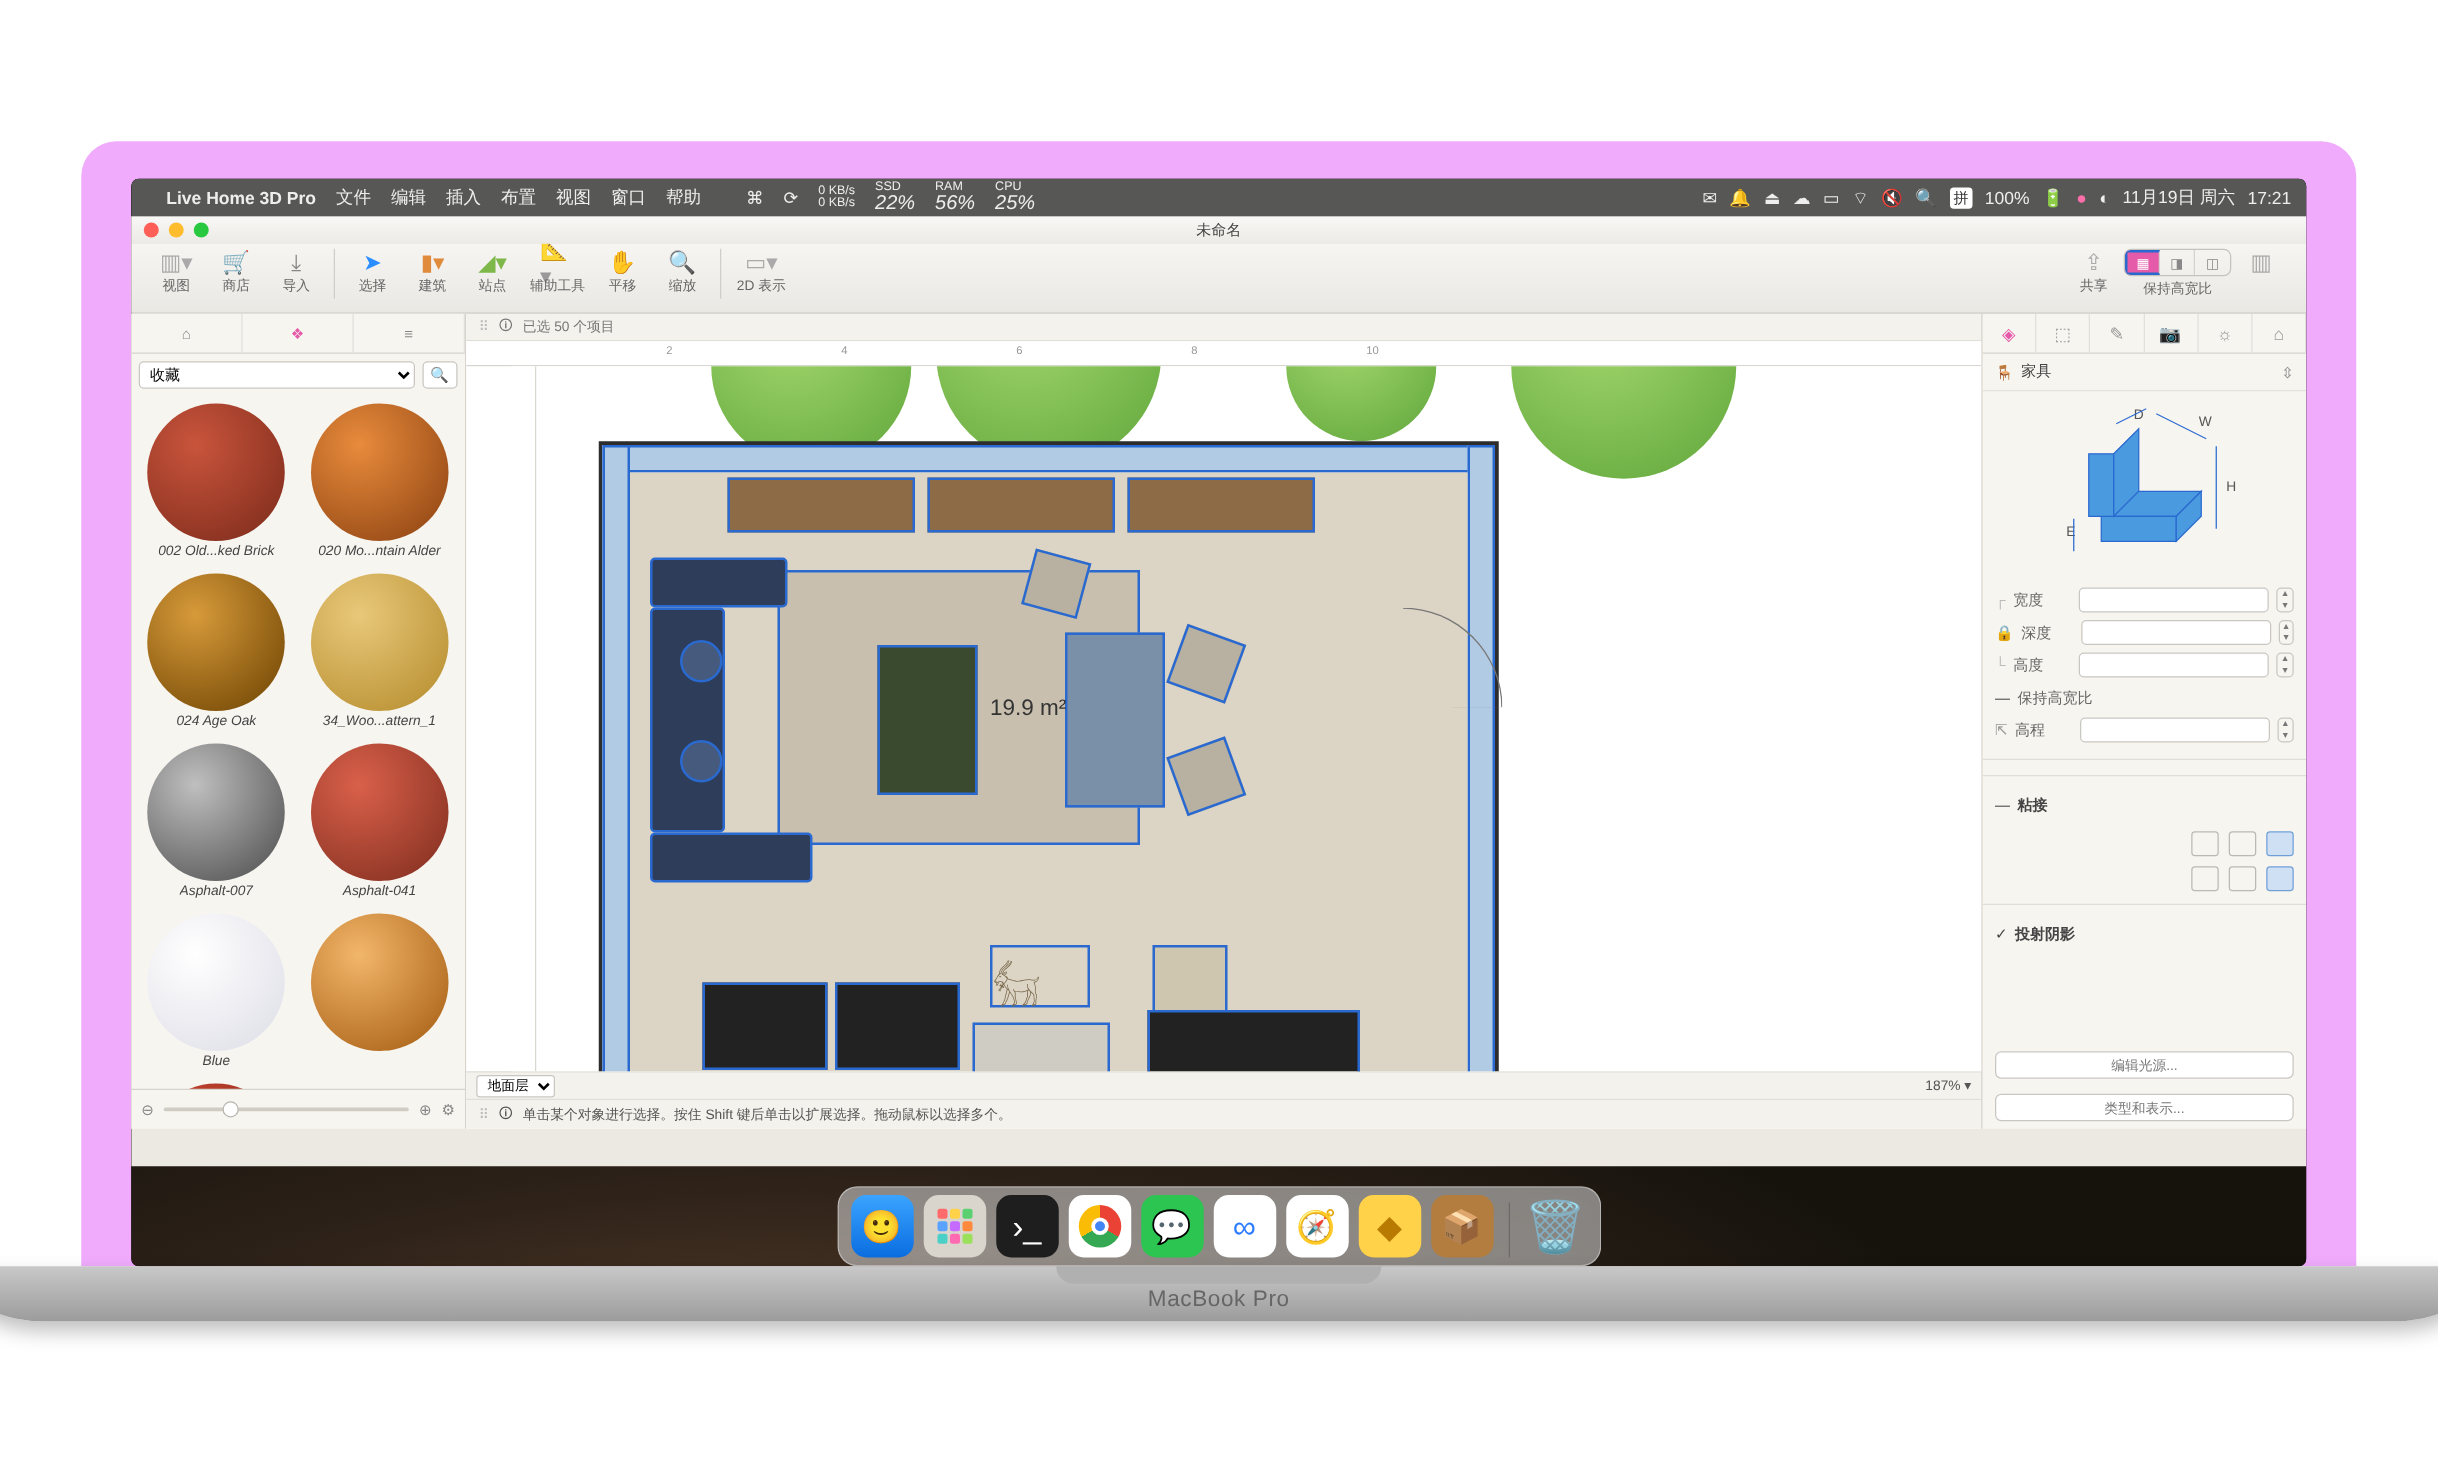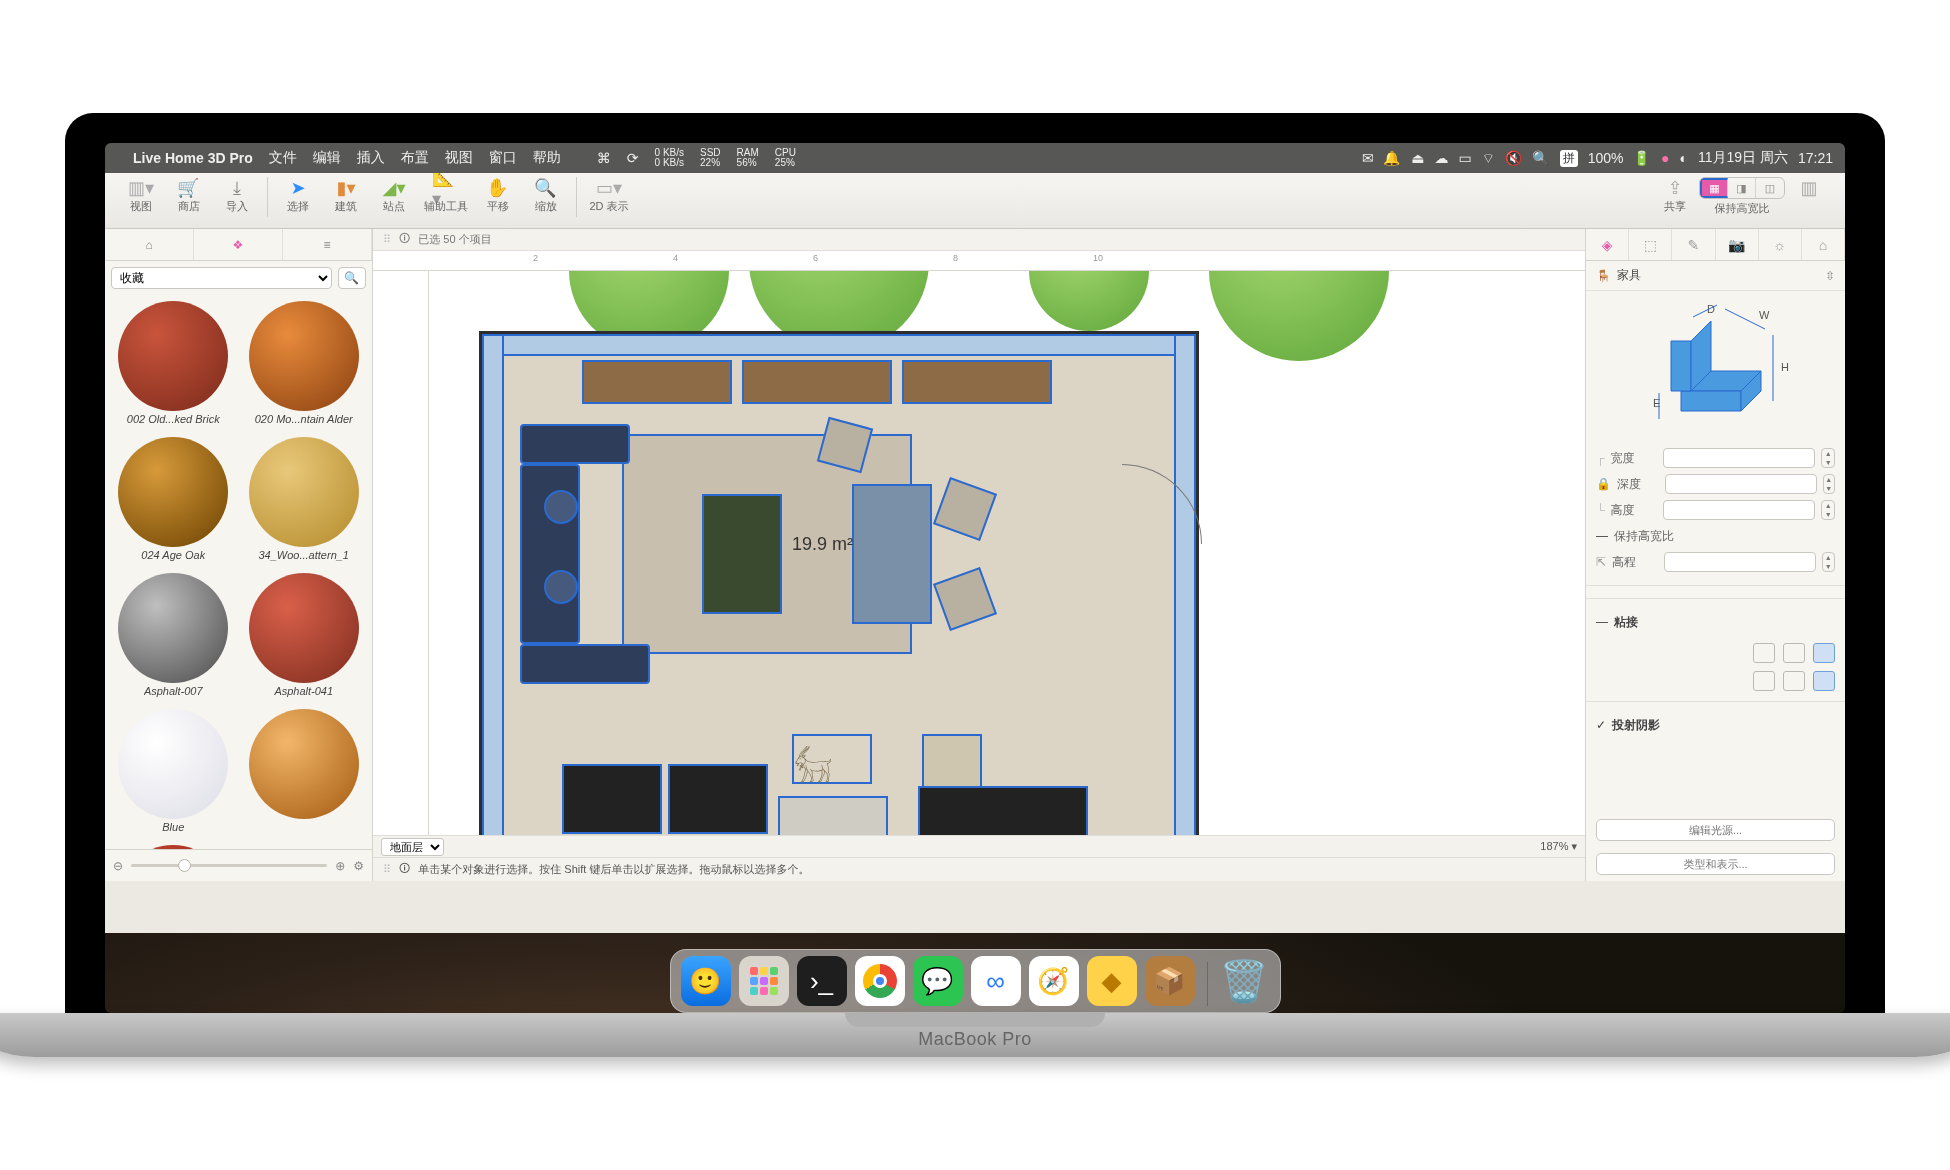--- a/index.html
+++ b/index.html
@@ -1,29 +1,29 @@
 <!DOCTYPE html>
 <html><head>
 <meta charset="utf-8">
 <style>
   * { box-sizing: border-box; margin: 0; padding: 0; font-family: -apple-system, "Helvetica Neue", Arial, sans-serif; }
   body { background: #fff; width: 1950px; height: 1170px; overflow: hidden; }
 
   .macbook { position: absolute; left: 50%; top: 50%; transform: translate(-50%, -50%); width: 1820px; }
-  .bezel { background: #000000; border-radius: 28px 28px 0 0; padding: 30px 40px 0 40px; height: 900px; position: relative; }
+  .bezel { background: #f0abfc; border-radius: 28px 28px 0 0; padding: 30px 40px 0 40px; height: 900px; position: relative; }
   .screen { background: #000; width: 1740px; height: 870px; border-radius: 6px; overflow: hidden; position: relative; }
 
   
   .menubar { height: 30px; background: #575755; color: #eee; display: flex; align-items: center; font-size: 14px; padding: 0 12px; gap: 16px; }
   .menubar .apple { font-size: 16px; }
   .menubar .app-name { font-weight: 600; }
   .menubar .menu-item { cursor: default; }
   .menubar .spacer { flex: 1; }
   .menubar .stat { font-size: 10px; line-height: 1; text-align: left; }
-  .menubar .stat .big { font-size: 10px; }
+  .menubar .stat .big { font-size: 16px; font-style: italic; }
   .menubar .tray { display: flex; gap: 10px; align-items: center; font-size: 14px; }
   .menubar .tray span { display:inline-block; }
 
   .title-row { height: 22px; background: linear-gradient(#f8f8f6,#eceae6); display:flex; align-items:center; justify-content:center; font-size:12px; color:#444; position:relative; }
   .traffic { position:absolute; left:10px; display:flex; gap:8px; }
   .traffic .dot{ width:12px;height:12px;border-radius:50%; }
   .traffic .r{background:#ff5f57;} .traffic .y{background:#ffbd2e;} .traffic .g{background:#28c940;}
 
   .toolbar { height: 56px; background: linear-gradient(#f6f5f2,#eae8e3); border-bottom:1px solid #c9c7c2; display:flex; align-items:flex-start; padding: 4px 12px 0 12px; gap: 0; font-size:11px; color:#666; }
   .tb-group { display:flex; flex-direction:column; align-items:center; min-width:48px; padding: 0 6px; }
@@ -156,20 +156,28 @@
           <span>🔋</span>
           <span style="color:#ff6ea8;">●</span>
           <span>◐</span>
           <span>11月19日 周六</span>
           <span>17:21</span>
         </span>
       </div>
 
       <div style="position:relative;z-index:4;background:#ece9e2;height:calc(100% - 30px - 80px);">
 
+        <div class="title-row">
+          <div class="traffic">
+            <div class="dot r"></div>
+            <div class="dot y"></div>
+            <div class="dot g"></div>
+          </div>
+          <span>未命名</span>
+        </div>
 
         <div class="toolbar">
           <div class="tb-group">
               <div class="ico" style="color:#aaa;">▥▾</div>
               <span>视图</span>
             </div>
           <div class="tb-group">
               <div class="ico" style="color:#3bb86f;">🛒</div>
               <span>商店</span>
             </div>

